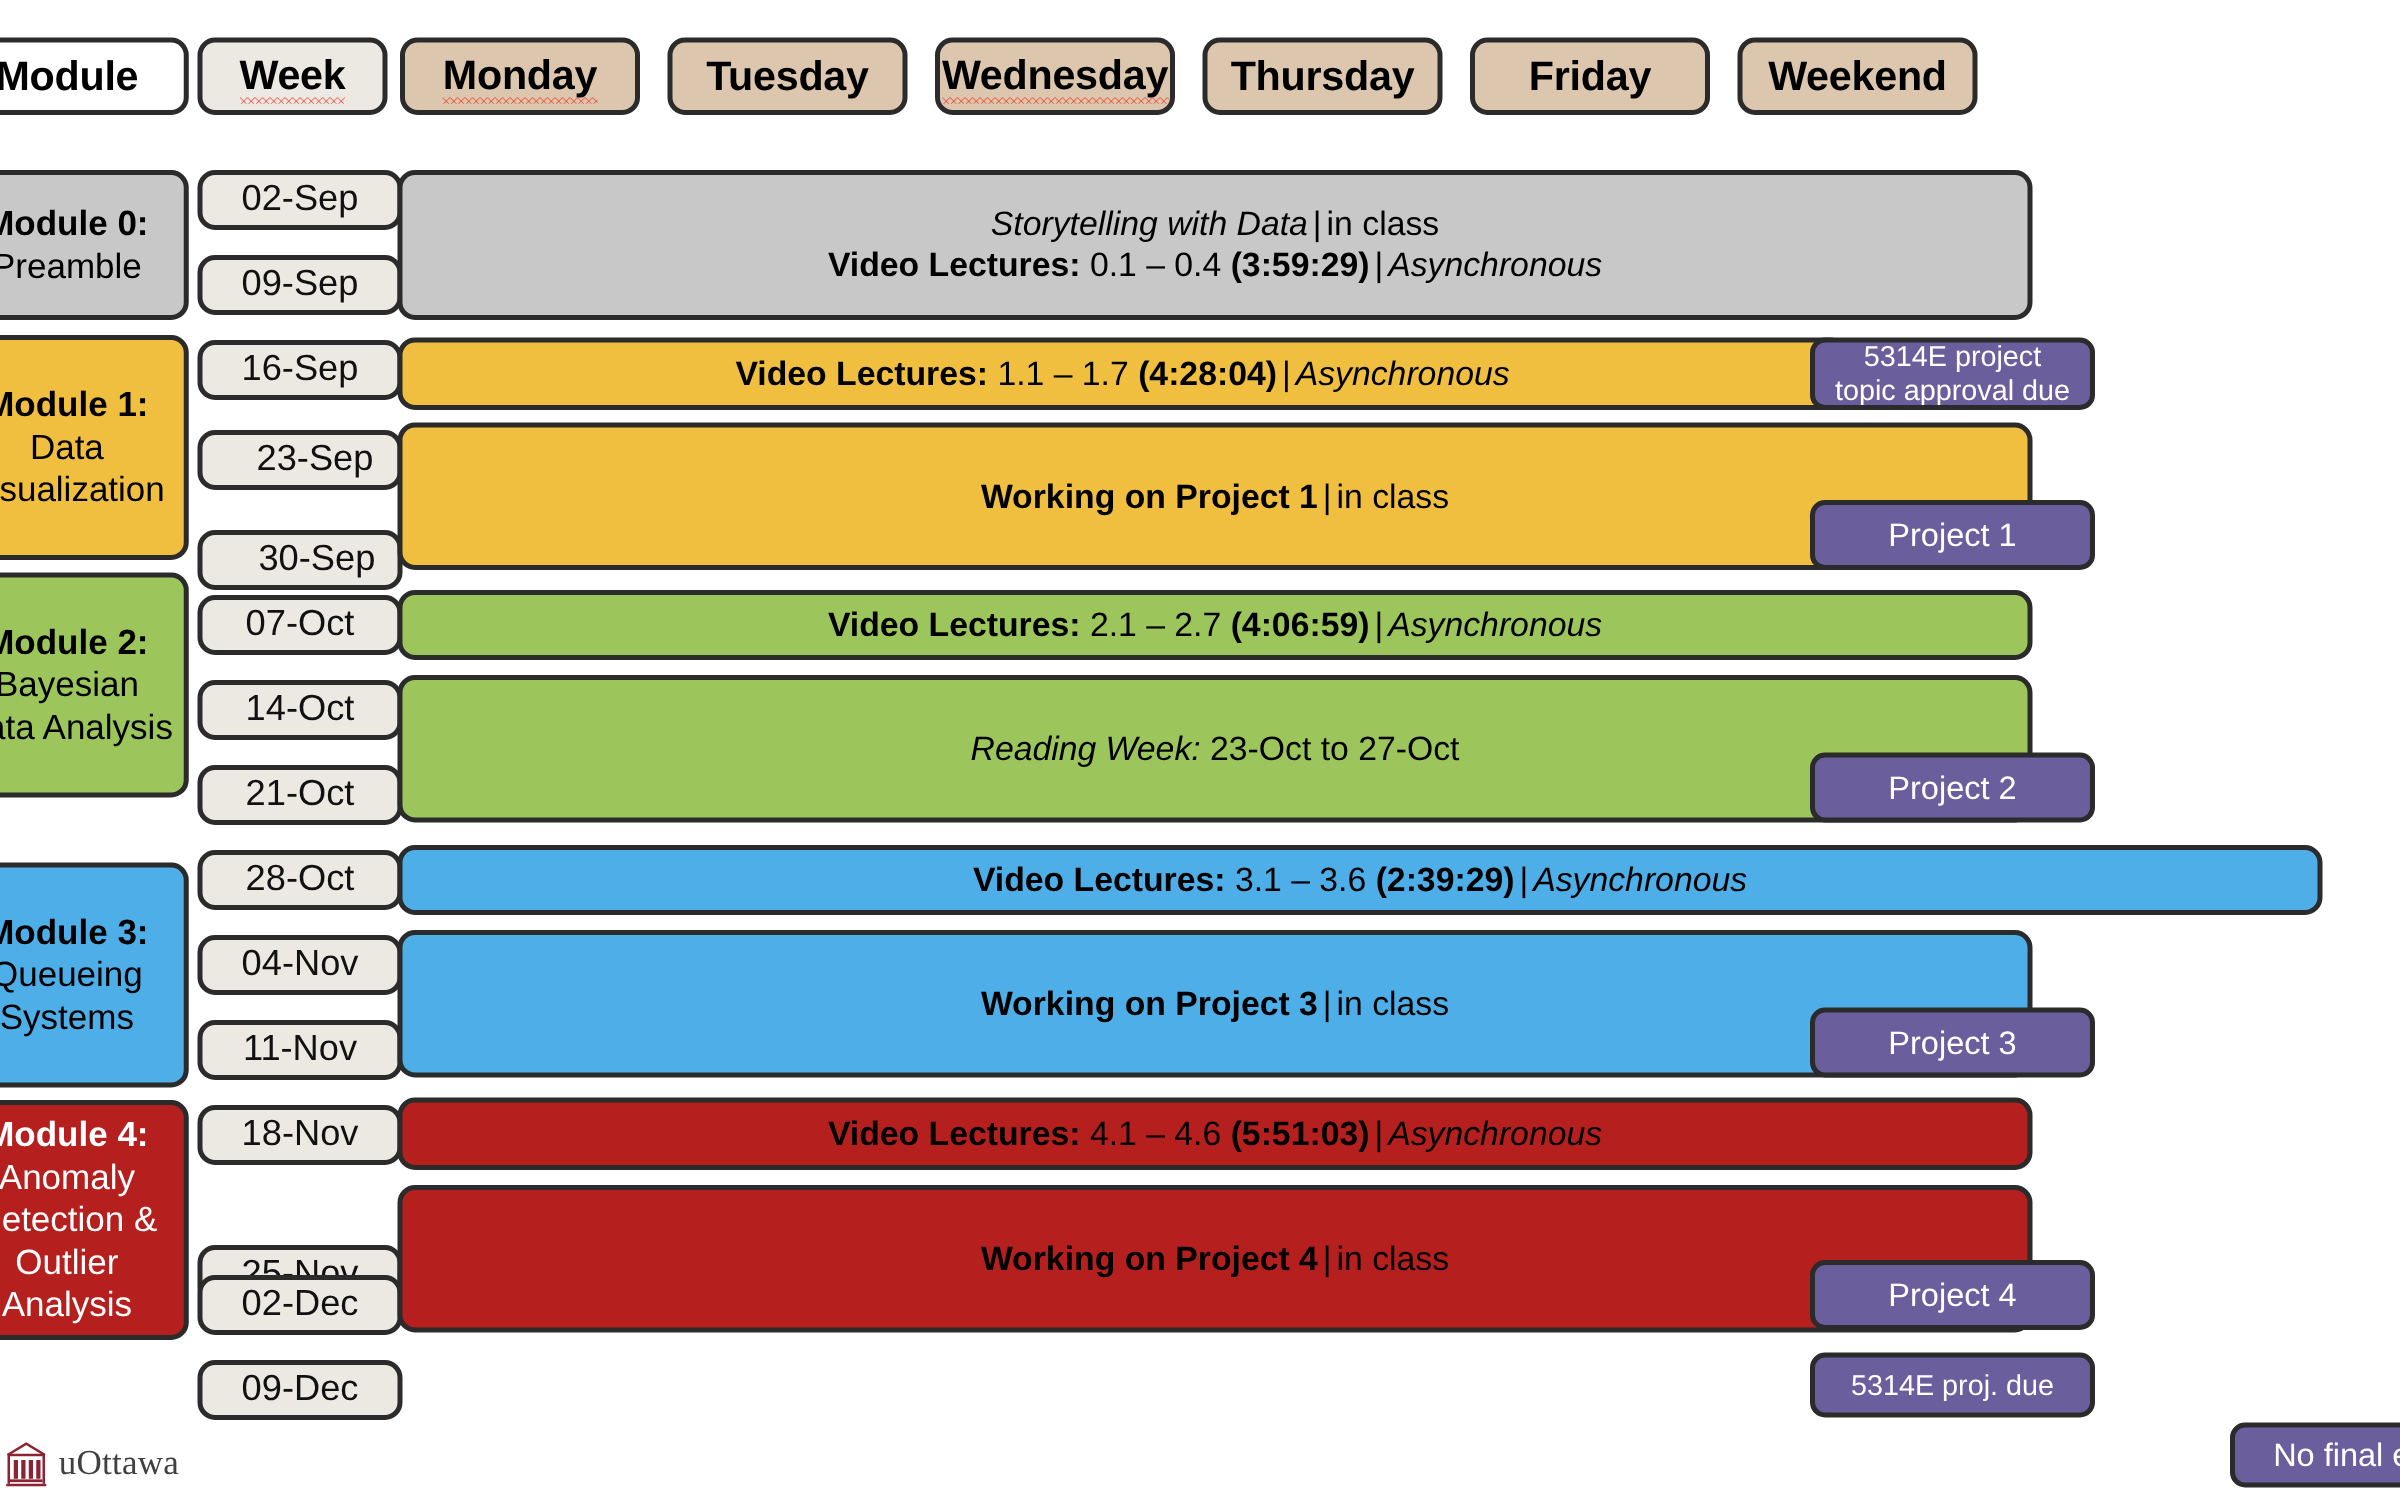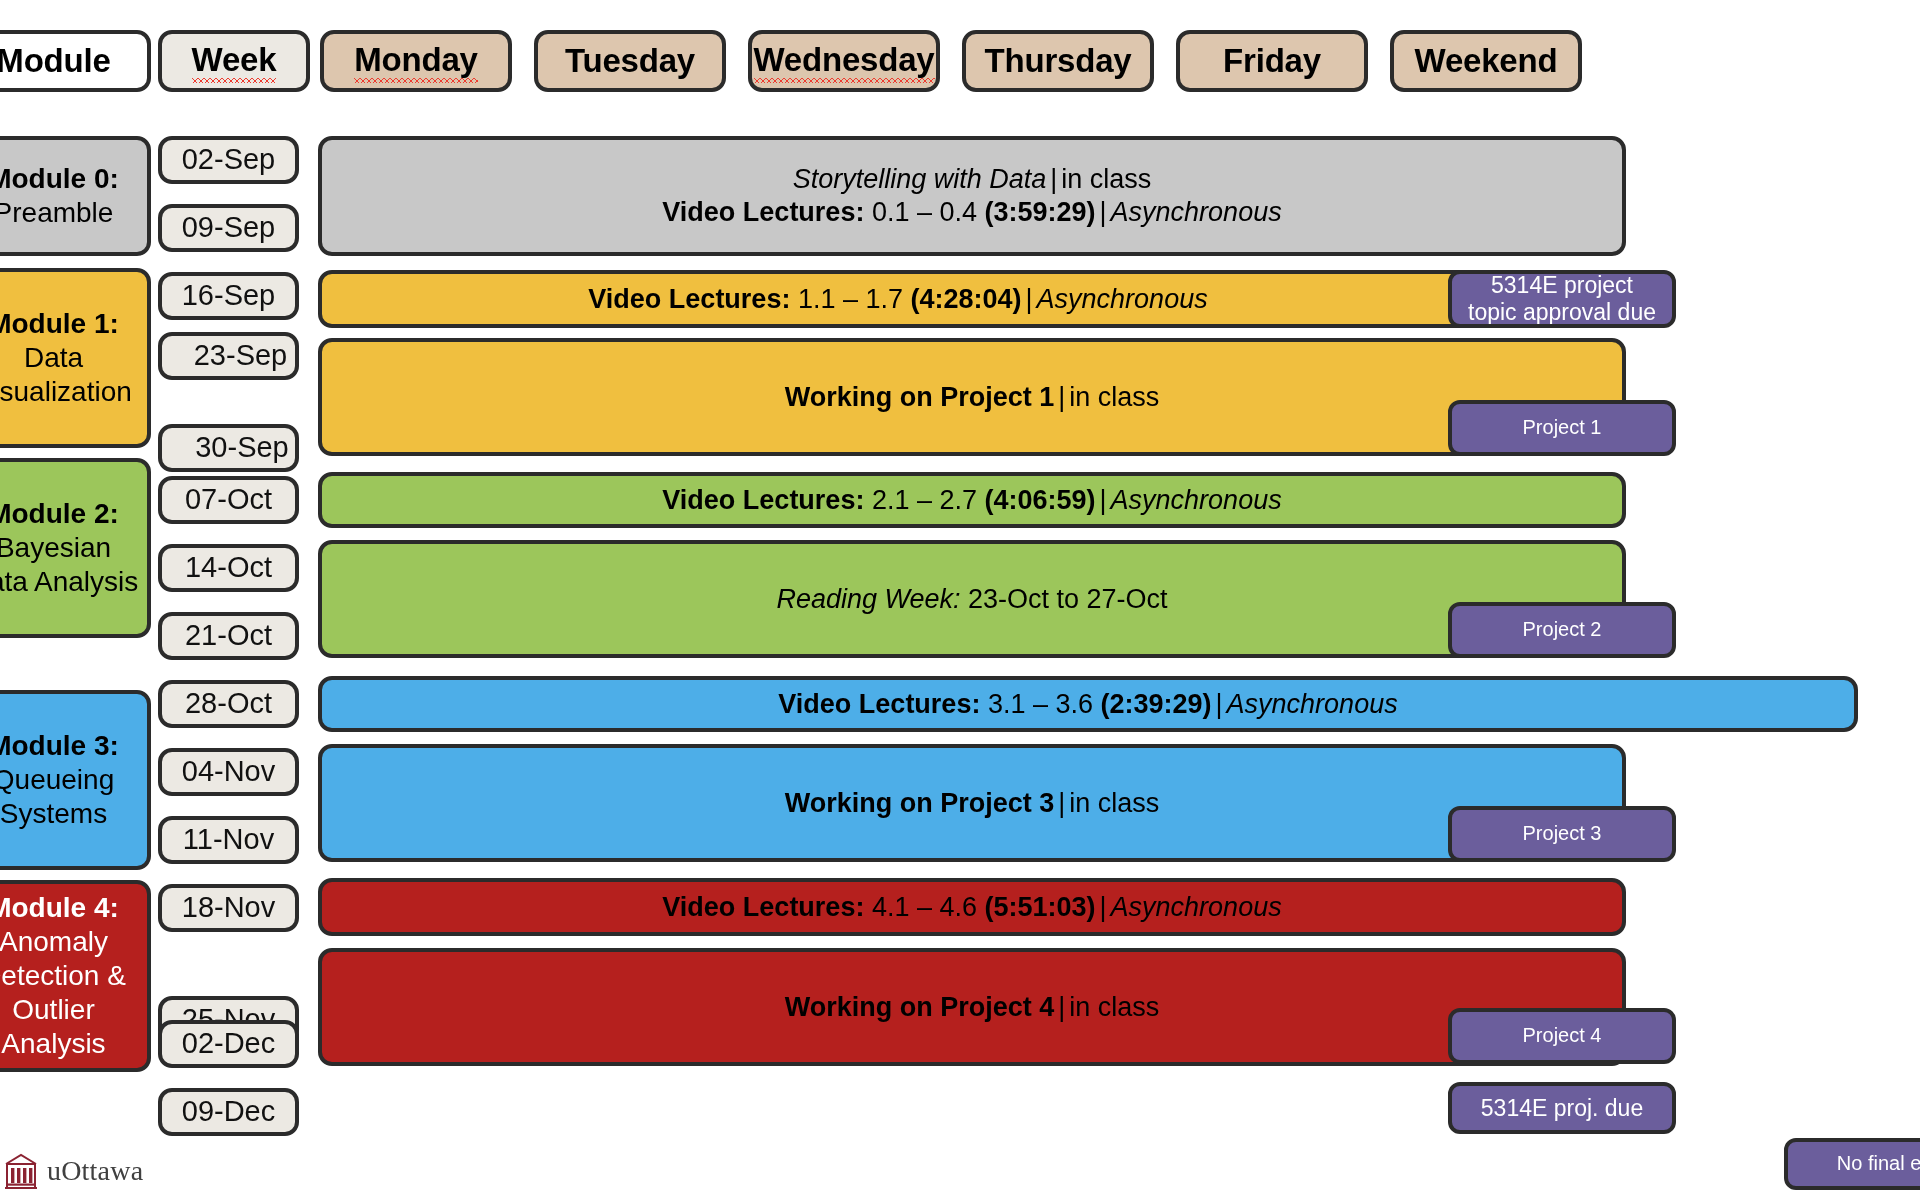--- a/index.html
+++ b/index.html
@@ -72,21 +72,21 @@
     font-size: 28px;
     color: #000;
     padding: 4px 6px;
   }
   .mod .mod-title { font-weight: bold; }
   .mod.light-text { color: #ffffff; }
 
   
   .week {
     left: 158px;
-    width: 141px;
+    width: 164px;
     height: 48px;
     background: #ece9e3;
     font-size: 29px;
     color: #111;
   }
 
   
   .bar {
     left: 318px;
     flex-direction: column;
@@ -96,21 +96,21 @@
   }
   .bar .ln { white-space: nowrap; }
   .bar b  { font-weight: bold; }
   .bar i  { font-style: italic; }
   .bar .sep { padding: 0 4px; font-weight: normal; font-style: normal; }
 
   
   .badge {
     background: #6b5e9c;
     color: #ffffff;
-    font-size: 20px;
+    font-size: 26px;
     border-radius: 12px;
     flex-direction: column;
     padding: 2px 8px;
     line-height: 1.16;
   }
   .badge.small { font-size: 23px; }
 
   
   #logo {
     position: absolute;
@@ -192,21 +192,21 @@
   <div id="week-col">
       <div class="card week" style="top: 136px;">
         <span>02-Sep</span>
       </div>
       <div class="card week" style="top: 204px;">
         <span>09-Sep</span>
       </div>
       <div class="card week" style="top: 272px;">
         <span>16-Sep</span>
       </div>
-      <div class="card week" style="top: 332px; padding-left: 24px;">
+      <div class="card week" style="top: 344px; padding-left: 24px;">
         <span>23-Sep</span>
       </div>
       <div class="card week" style="top: 424px; padding-left: 27px;">
         <span>30-Sep</span>
       </div>
       <div class="card week" style="top: 476px;">
         <span>07-Oct</span>
       </div>
       <div class="card week" style="top: 544px;">
         <span>14-Oct</span>

